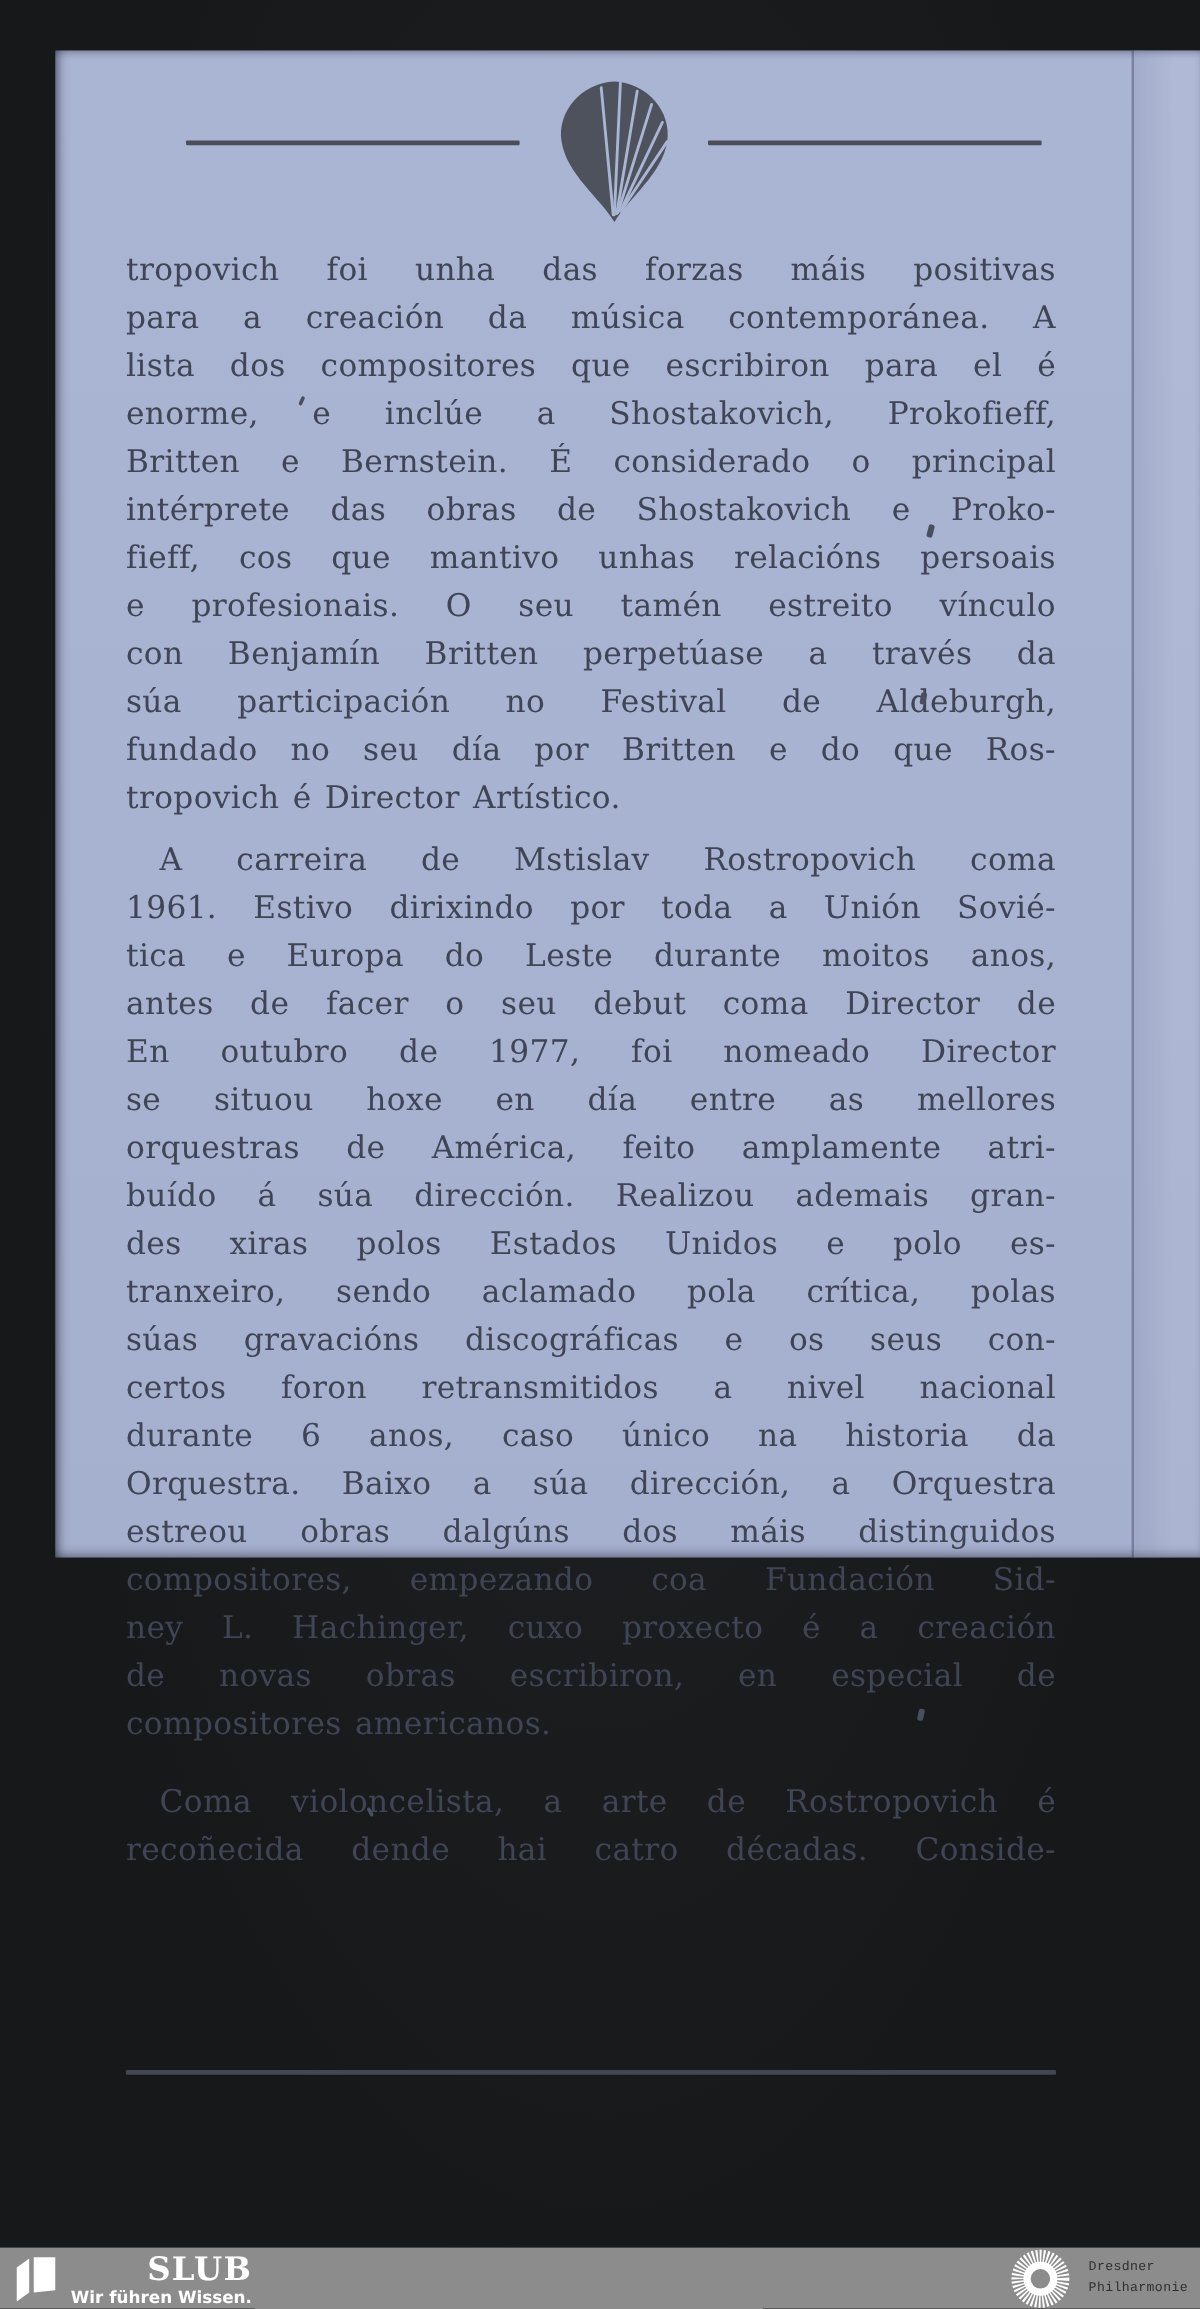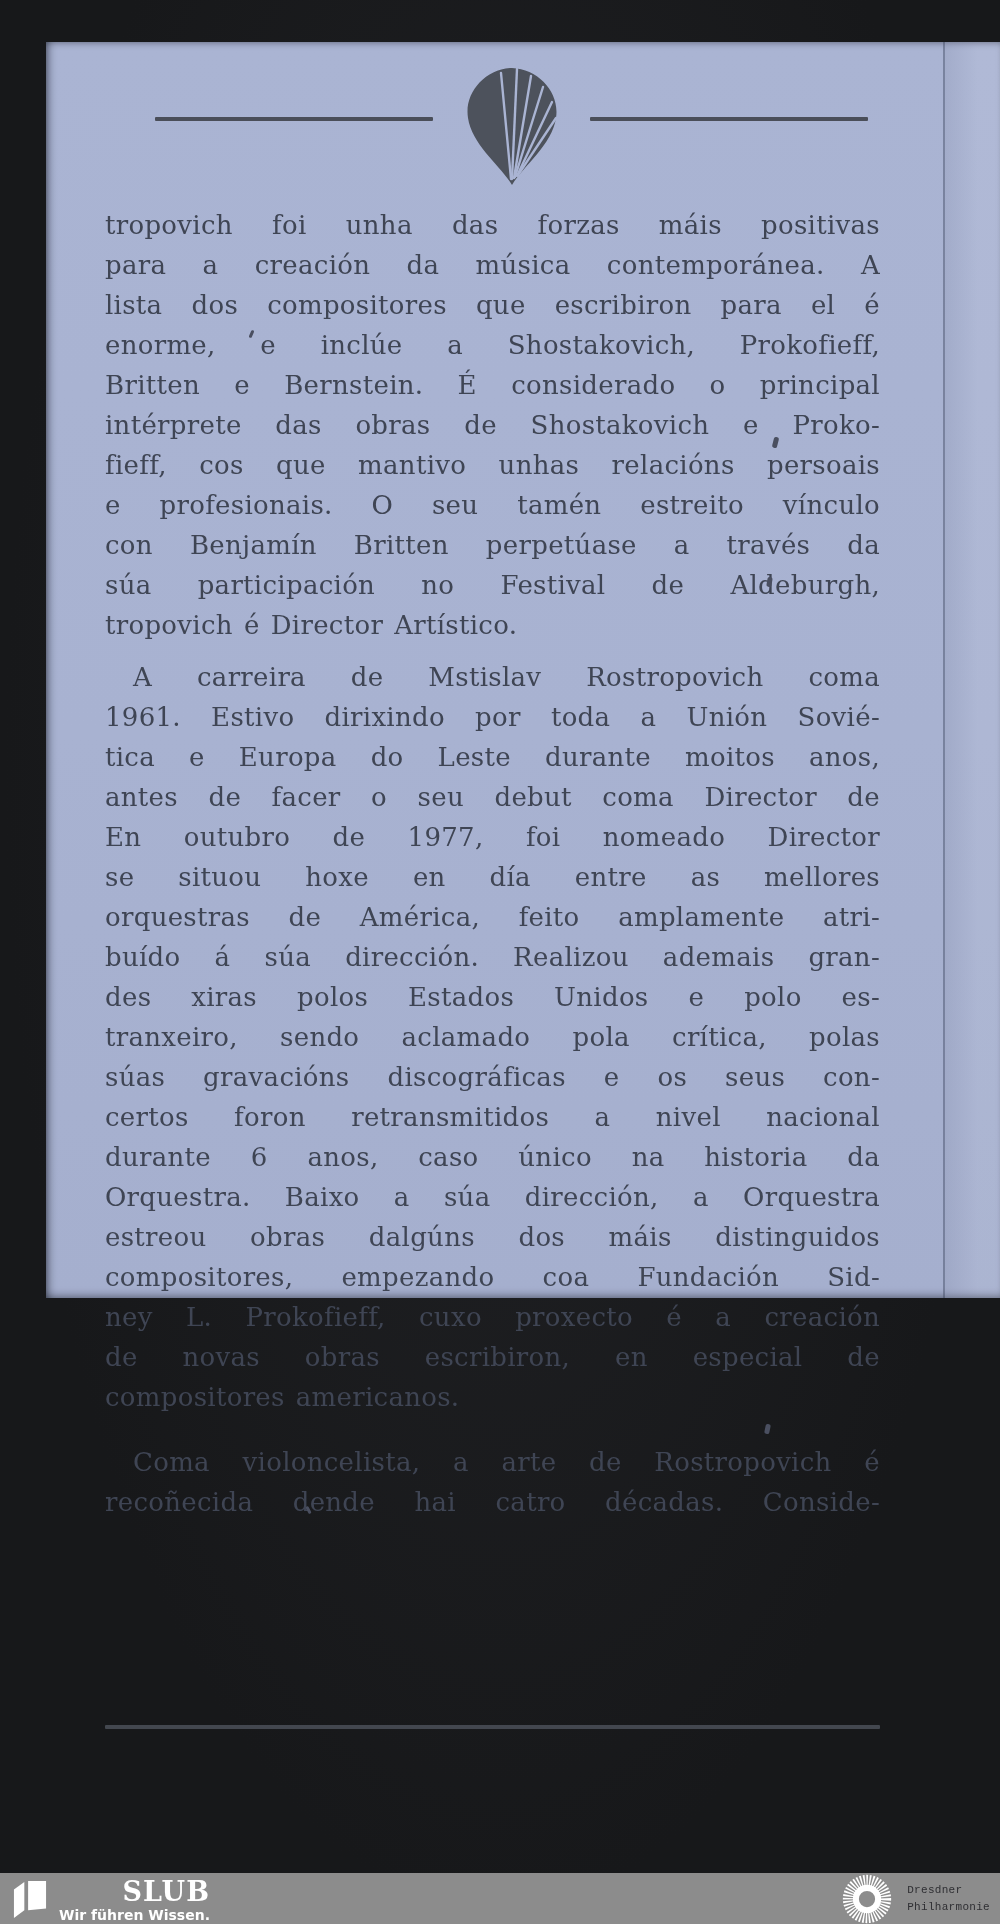--- a/index.html
+++ b/index.html
@@ -77,40 +77,41 @@
         <div class="line">tropovich foi unha das forzas máis positivas</div>
         <div class="line">para a creación da música contemporánea. A</div>
         <div class="line">lista dos compositores que escribiron para el é</div>
         <div class="line">enorme, e inclúe a Shostakovich, Prokofieff,</div>
         <div class="line">Britten e Bernstein. É considerado o principal</div>
         <div class="line">intérprete das obras de Shostakovich e Proko-</div>
         <div class="line">fieff, cos que mantivo unhas relacións persoais</div>
         <div class="line">e profesionais. O seu tamén estreito vínculo</div>
         <div class="line">con Benjamín Britten perpetúase a través da</div>
         <div class="line">súa participación no Festival de Aldeburgh,</div>
+        <div class="line">fundado no seu día por Britten e do que Ros-</div>
         <div class="line last">tropovich é Director Artístico.</div>
       </div>
     <div class="para p2">
         <div class="line indent">A carreira de Mstislav Rostropovich coma</div>
         <div class="line">1961. Estivo dirixindo por toda a Unión Sovié-</div>
         <div class="line">tica e Europa do Leste durante moitos anos,</div>
         <div class="line">antes de facer o seu debut coma Director de</div>
         <div class="line">En outubro de 1977, foi nomeado Director</div>
         <div class="line">se situou hoxe en día entre as mellores</div>
         <div class="line">orquestras de América, feito amplamente atri-</div>
         <div class="line">buído á súa dirección. Realizou ademais gran-</div>
         <div class="line">des xiras polos Estados Unidos e polo es-</div>
         <div class="line">tranxeiro, sendo aclamado pola crítica, polas</div>
         <div class="line">súas gravacións discográficas e os seus con-</div>
         <div class="line">certos foron retransmitidos a nivel nacional</div>
         <div class="line">durante 6 anos, caso único na historia da</div>
         <div class="line">Orquestra. Baixo a súa dirección, a Orquestra</div>
         <div class="line">estreou obras dalgúns dos máis distinguidos</div>
         <div class="line">compositores, empezando coa Fundación Sid-</div>
-        <div class="line">ney L. Prokofieff, cuxo proxecto é a creación</div>
+        <div class="line">ney L. Hachinger, cuxo proxecto é a creación</div>
         <div class="line">de novas obras escribiron, en especial de</div>
         <div class="line last">compositores americanos.</div>
       </div>
     <div class="para p3">
         <div class="line indent">Coma violoncelista, a arte de Rostropovich é</div>
         <div class="line">recoñecida dende hai catro décadas. Conside-</div>
       </div>
   </div>
 
   <div class="bottom-rule"></div>

